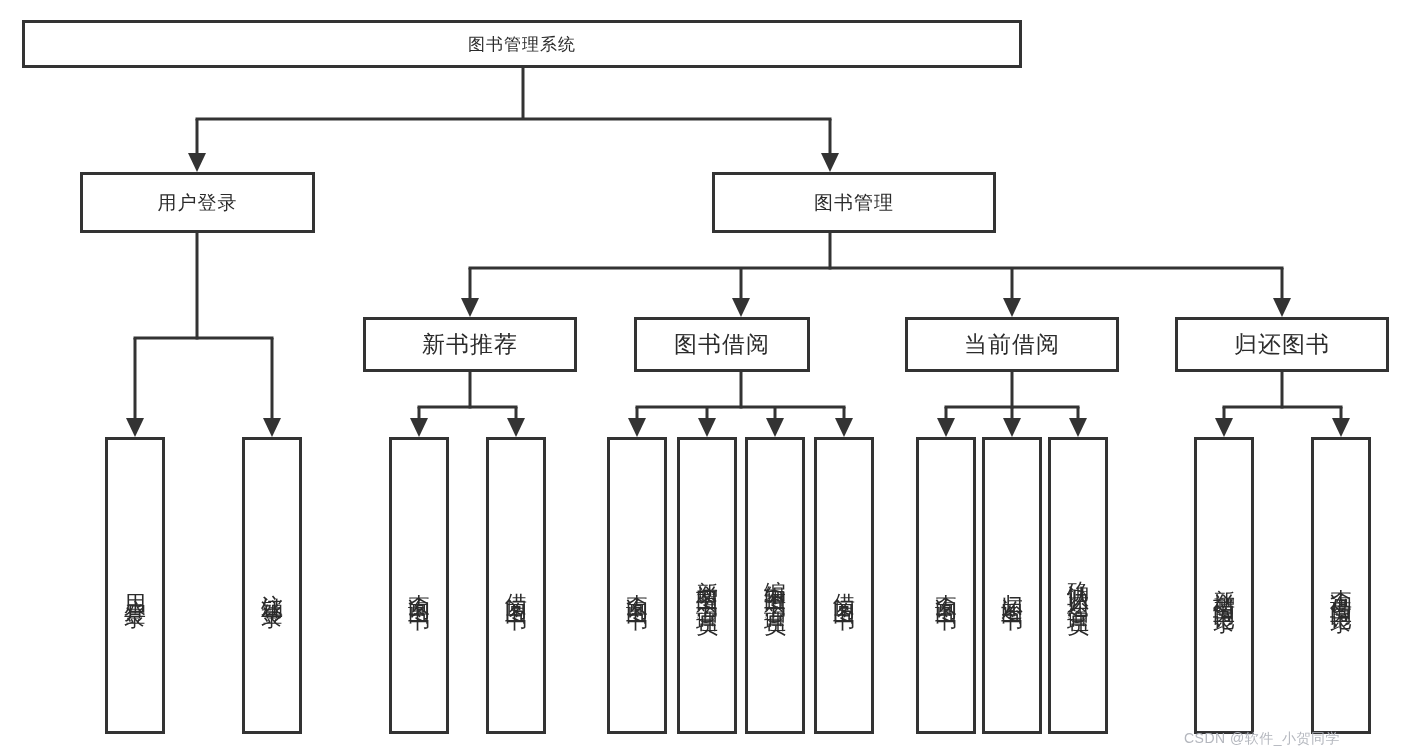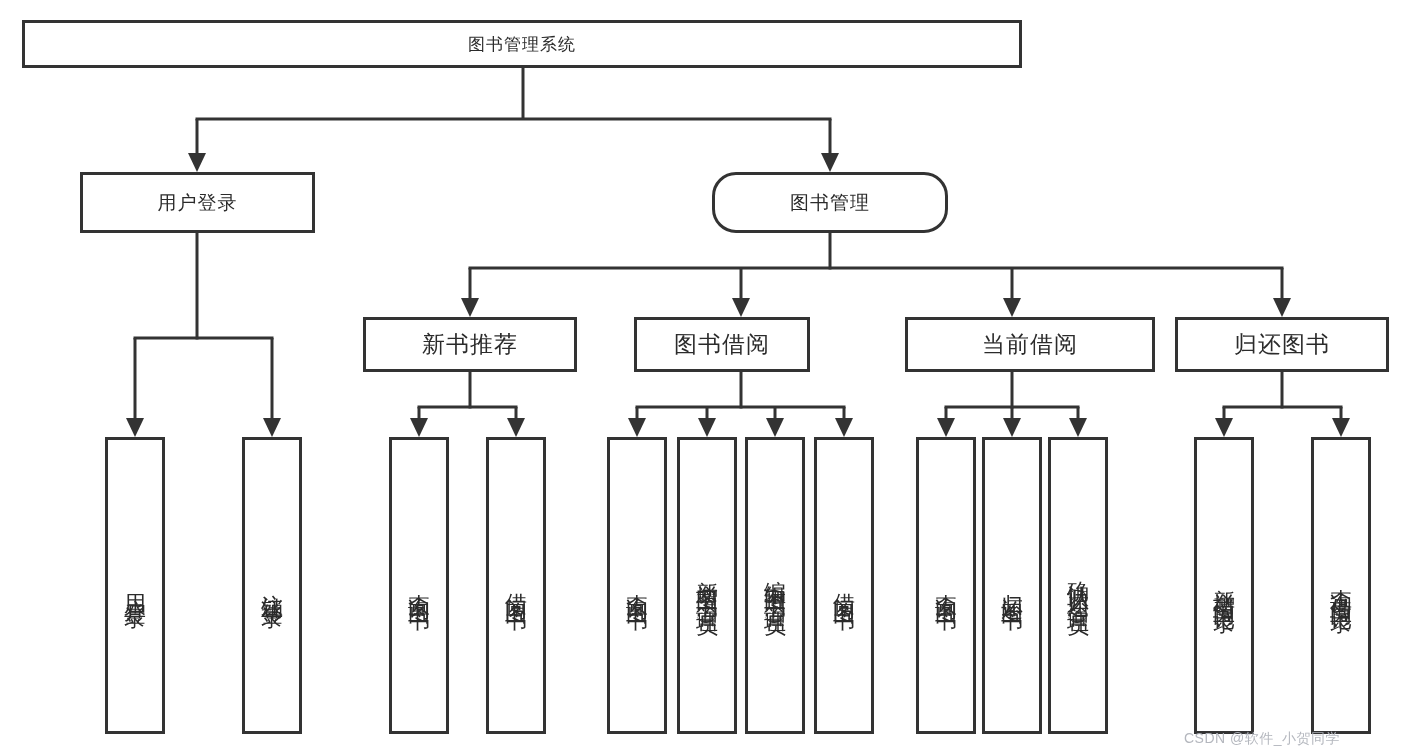--- a/index.html
+++ b/index.html
@@ -128,31 +128,31 @@
     </g>
   </svg>
 
   <div class="box hbox root-box" style="left:22px; top:20px; width:1000px; height:48px;">
     <span>图书管理系统</span>
   </div>
 
   <div class="box hbox l2-box" style="left:80px; top:172px; width:235px; height:61px;">
     <span>用户登录</span>
   </div>
-  <div class="box hbox l2-box" style="left:712px; top:172px; width:236px; height:61px;border-radius:24px;">
+  <div class="box hbox l2-box" style="left:712px; top:172px; width:284px; height:61px;">
     <span>图书管理</span>
   </div>
 
   <div class="box hbox l3-box" style="left:363px; top:317px; width:214px; height:55px;">
     <span>新书推荐</span>
   </div>
   <div class="box hbox l3-box" style="left:634px; top:317px; width:176px; height:55px;">
     <span>图书借阅</span>
   </div>
-  <div class="box hbox l3-box" style="left:905px; top:317px; width:250px; height:55px;">
+  <div class="box hbox l3-box" style="left:905px; top:317px; width:214px; height:55px;">
     <span>当前借阅</span>
   </div>
   <div class="box hbox l3-box" style="left:1175px; top:317px; width:214px; height:55px;">
     <span>归还图书</span>
   </div>
 
   <div class="box vbox" style="left:105px; top:437px; width:60px; height:297px;">
     <span class="vtext">用户登录</span>
   </div>
   <div class="box vbox" style="left:242px; top:437px; width:60px; height:297px;">

